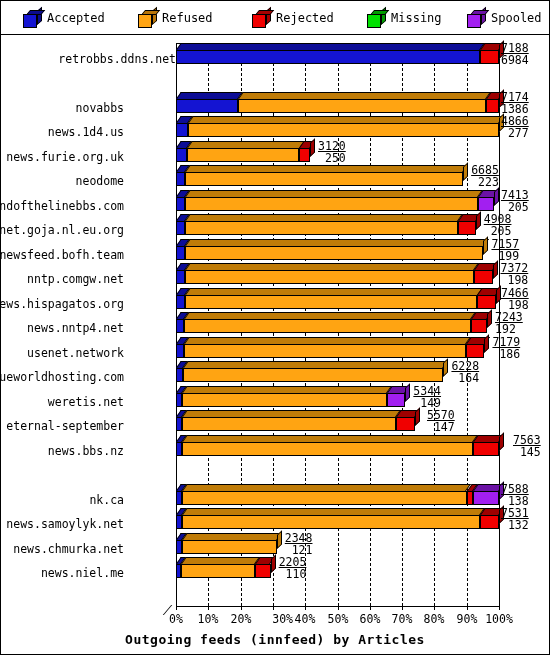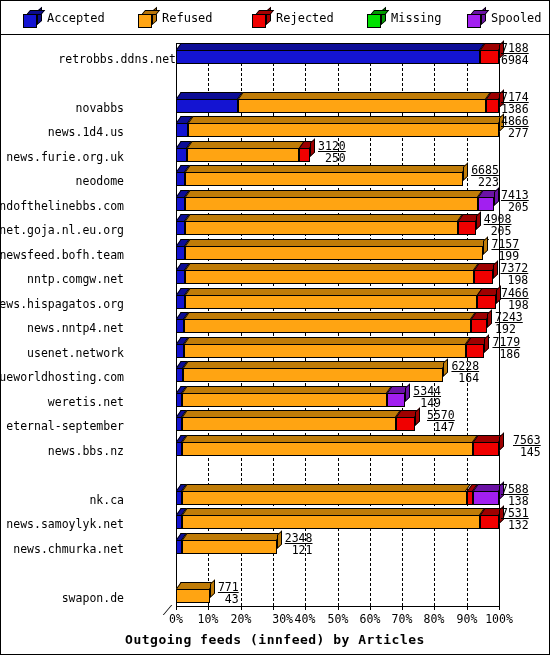--- a/index.html
+++ b/index.html
@@ -535,28 +535,32 @@
           <div class="seg-top" style="left: 0px; width: 5.54268px; background: rgb(13, 13, 150);"></div>
           <div class="seg" style="left: 0px; width: 5.54268px; background: rgb(20, 20, 210);"></div>
           <div class="seg-top" style="left: 5.54268px; width: 95.2333px; background: rgb(192, 124, 8);"></div>
           <div class="seg" style="left: 5.54268px; width: 95.2333px; background: rgb(255, 164, 18);"></div>
           <div class="seg-side" style="left: 100.776px; background: rgb(192, 124, 8);"></div>
           <div class="vallabel" style="left: 108.776px; top: -1px;">
             <span class="v1">2348</span>
             <span class="v2" style="text-align: right; display: block;">121</span>
           </div>
         </div>
-        <div class="row" style="top: 539px; width: 324px;">
-          <div class="cat-label" style="top: 10px;">swapon.de</div>
-          <div class="seg-top" style="left: 0px; width: 33.915px; background: rgb(192, 124, 8);"></div>
-          <div class="seg" style="left: 0px; width: 33.915px; background: rgb(255, 164, 18);"></div>
-          <div class="seg-side" style="left: 33.915px; background: rgb(192, 124, 8);"></div>
-          <div class="vallabel" style="left: 41.915px; top: -1px;">
-            <span class="v1">771</span>
-            <span class="v2" style="text-align: right; display: block;">43</span>
+        <div class="row" style="top: 514px; width: 324px;">
+          <div class="cat-label" style="top: 10px;">news.niel.me</div>
+          <div class="seg-top" style="left: 0px; width: 5.20514px; background: rgb(13, 13, 150);"></div>
+          <div class="seg" style="left: 0px; width: 5.20514px; background: rgb(20, 20, 210);"></div>
+          <div class="seg-top" style="left: 5.20514px; width: 74.2916px; background: rgb(192, 124, 8);"></div>
+          <div class="seg" style="left: 5.20514px; width: 74.2916px; background: rgb(255, 164, 18);"></div>
+          <div class="seg-top" style="left: 79.4968px; width: 15.1422px; background: rgb(158, 0, 0);"></div>
+          <div class="seg" style="left: 79.4968px; width: 15.1422px; background: rgb(240, 0, 0);"></div>
+          <div class="seg-side" style="left: 94.639px; background: rgb(158, 0, 0);"></div>
+          <div class="vallabel" style="left: 102.639px; top: -1px;">
+            <span class="v1">2205</span>
+            <span class="v2" style="text-align: right; display: block;">110</span>
           </div>
         </div>
       </div>
     <div id="xticks">
         <div class="xaxis-line"></div>
         <div class="xaxis-line3d"></div>
         <div class="tickmark" style="left: 0px;"></div>
         <div class="ticklabel" style="left: 0px;">0%</div>
         <div class="tickmark" style="left: 32px;"></div>
         <div class="ticklabel" style="left: 32px;">10%</div>

